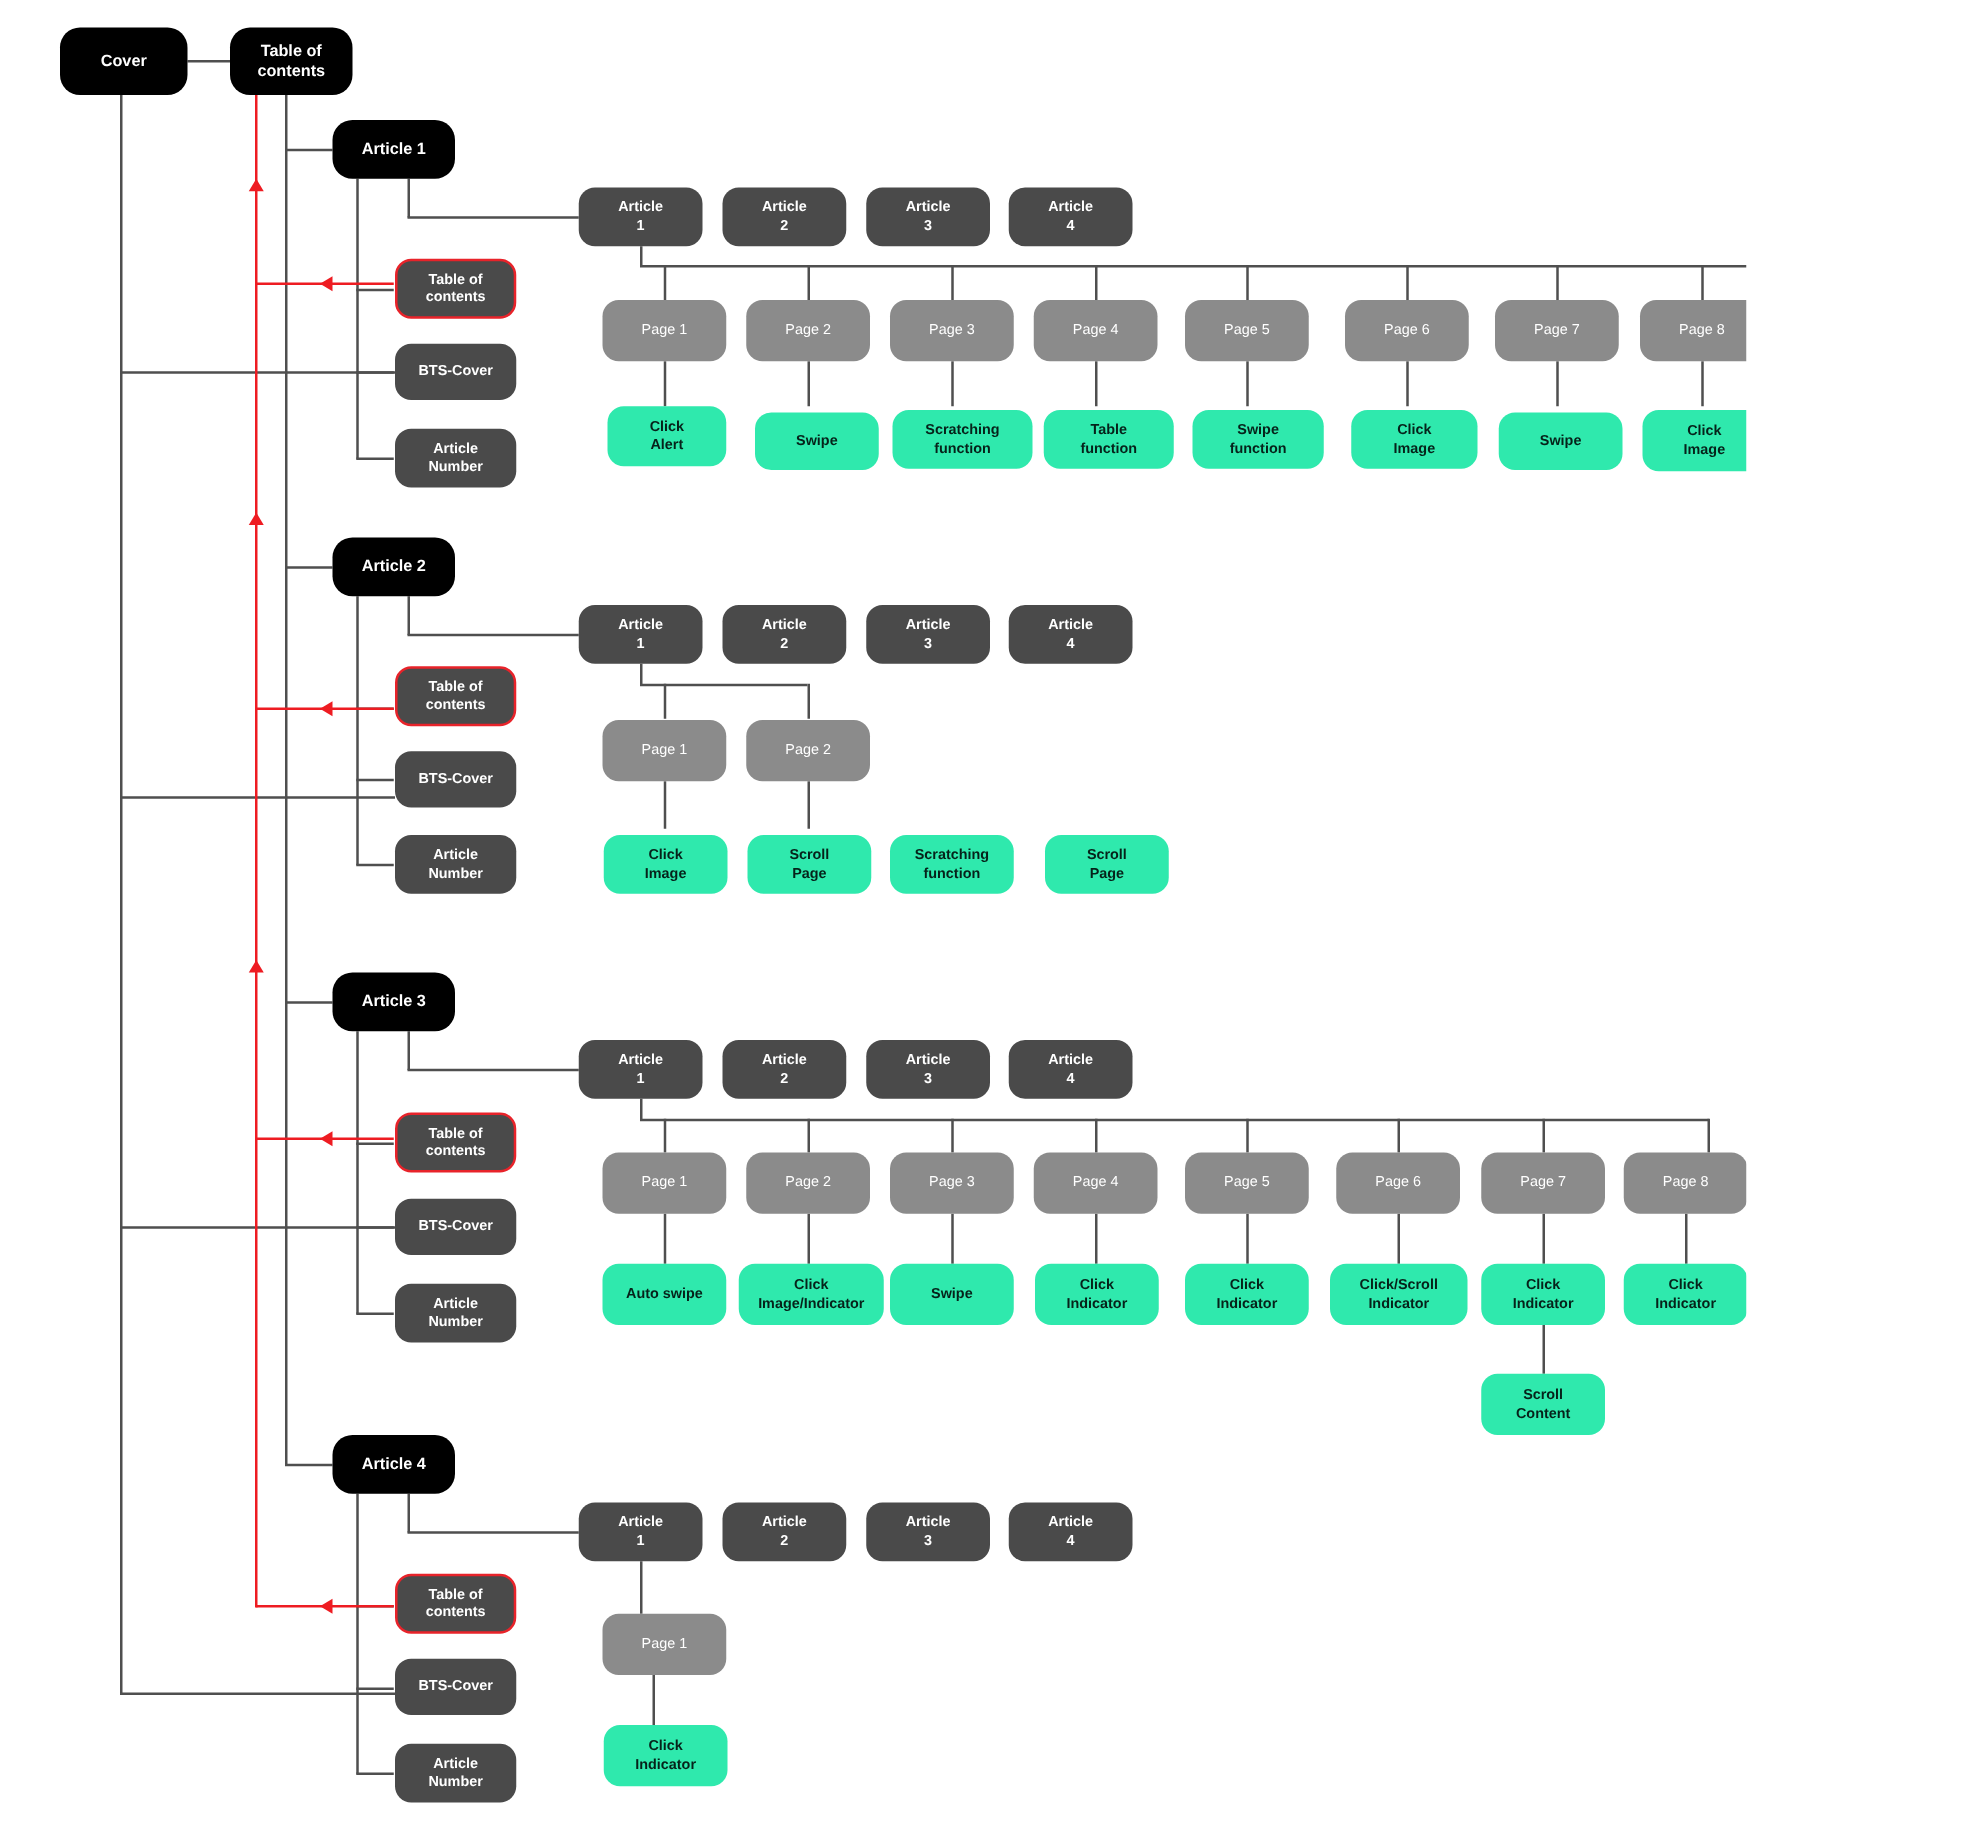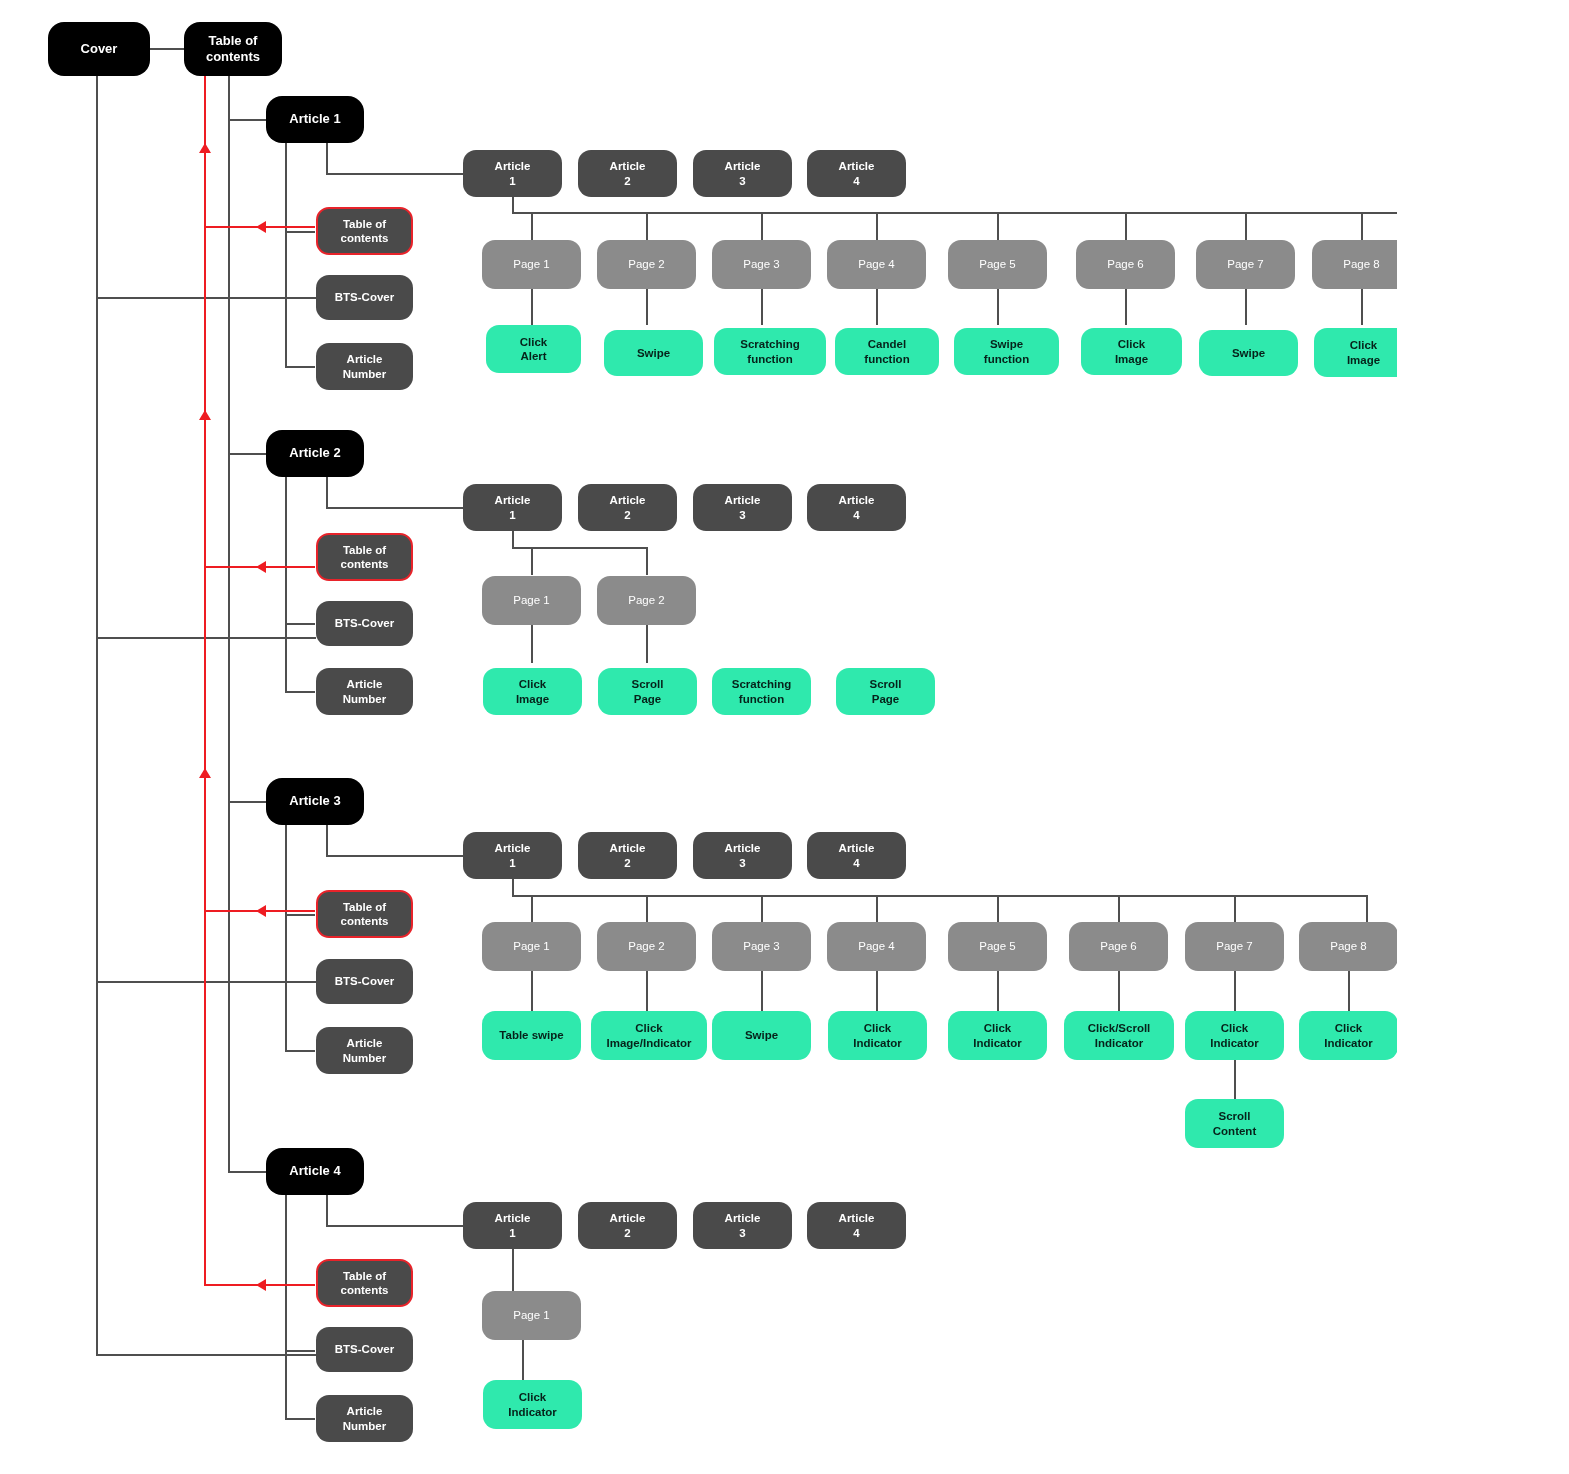--- a/index.html
+++ b/index.html
@@ -187,21 +187,21 @@
   <div class="ln v" style="left:1125px;top:289px;height:36px;"></div>
   <div class="ln v" style="left:1245px;top:289px;height:36px;"></div>
   <div class="ln v" style="left:1361px;top:289px;height:36px;"></div>
   <div class="ln v" style="left:1477px;top:289px;height:36px;"></div>
 
   <div class="node action" style="left:486px;top:325px;width:95px;height:48px;">Click
 Alert</div>
   <div class="node action" style="left:604px;top:330px;width:99px;height:46px;">Swipe</div>
   <div class="node action" style="left:714px;top:328px;width:112px;height:47px;">Scratching
 function</div>
-  <div class="node action" style="left:835px;top:328px;width:104px;height:47px;">Candel
+  <div class="node action" style="left:835px;top:328px;width:104px;height:47px;">Table
 function</div>
   <div class="node action" style="left:954px;top:328px;width:105px;height:47px;">Swipe
 function</div>
   <div class="node action" style="left:1081px;top:328px;width:101px;height:47px;">Click
 Image</div>
   <div class="node action" style="left:1199px;top:330px;width:99px;height:46px;">Swipe</div>
   <div class="node action" style="left:1314px;top:328px;width:99px;height:49px;">Click
 Image</div>
   <div class="node action" style="left:1429px;top:330px;width:99px;height:46px;">Swipe</div>
 
@@ -297,21 +297,21 @@
 
   <div class="ln v" style="left:531px;top:971px;height:40px;"></div>
   <div class="ln v" style="left:646px;top:971px;height:40px;"></div>
   <div class="ln v" style="left:761px;top:971px;height:40px;"></div>
   <div class="ln v" style="left:876px;top:971px;height:40px;"></div>
   <div class="ln v" style="left:997px;top:971px;height:40px;"></div>
   <div class="ln v" style="left:1118px;top:971px;height:40px;"></div>
   <div class="ln v" style="left:1234px;top:971px;height:40px;"></div>
   <div class="ln v" style="left:1348px;top:971px;height:40px;"></div>
 
-  <div class="node action" style="left:482px;top:1011px;width:99px;height:49px;">Table swipe</div>
+  <div class="node action" style="left:482px;top:1011px;width:99px;height:49px;">Auto swipe</div>
   <div class="node action" style="left:591px;top:1011px;width:116px;height:49px;">Click
 Image/Indicator</div>
   <div class="node action" style="left:712px;top:1011px;width:99px;height:49px;">Swipe</div>
   <div class="node action" style="left:828px;top:1011px;width:99px;height:49px;">Click
 Indicator</div>
   <div class="node action" style="left:948px;top:1011px;width:99px;height:49px;">Click
 Indicator</div>
   <div class="node action" style="left:1064px;top:1011px;width:110px;height:49px;">Click/Scroll
 Indicator</div>
   <div class="node action" style="left:1185px;top:1011px;width:99px;height:49px;">Click

